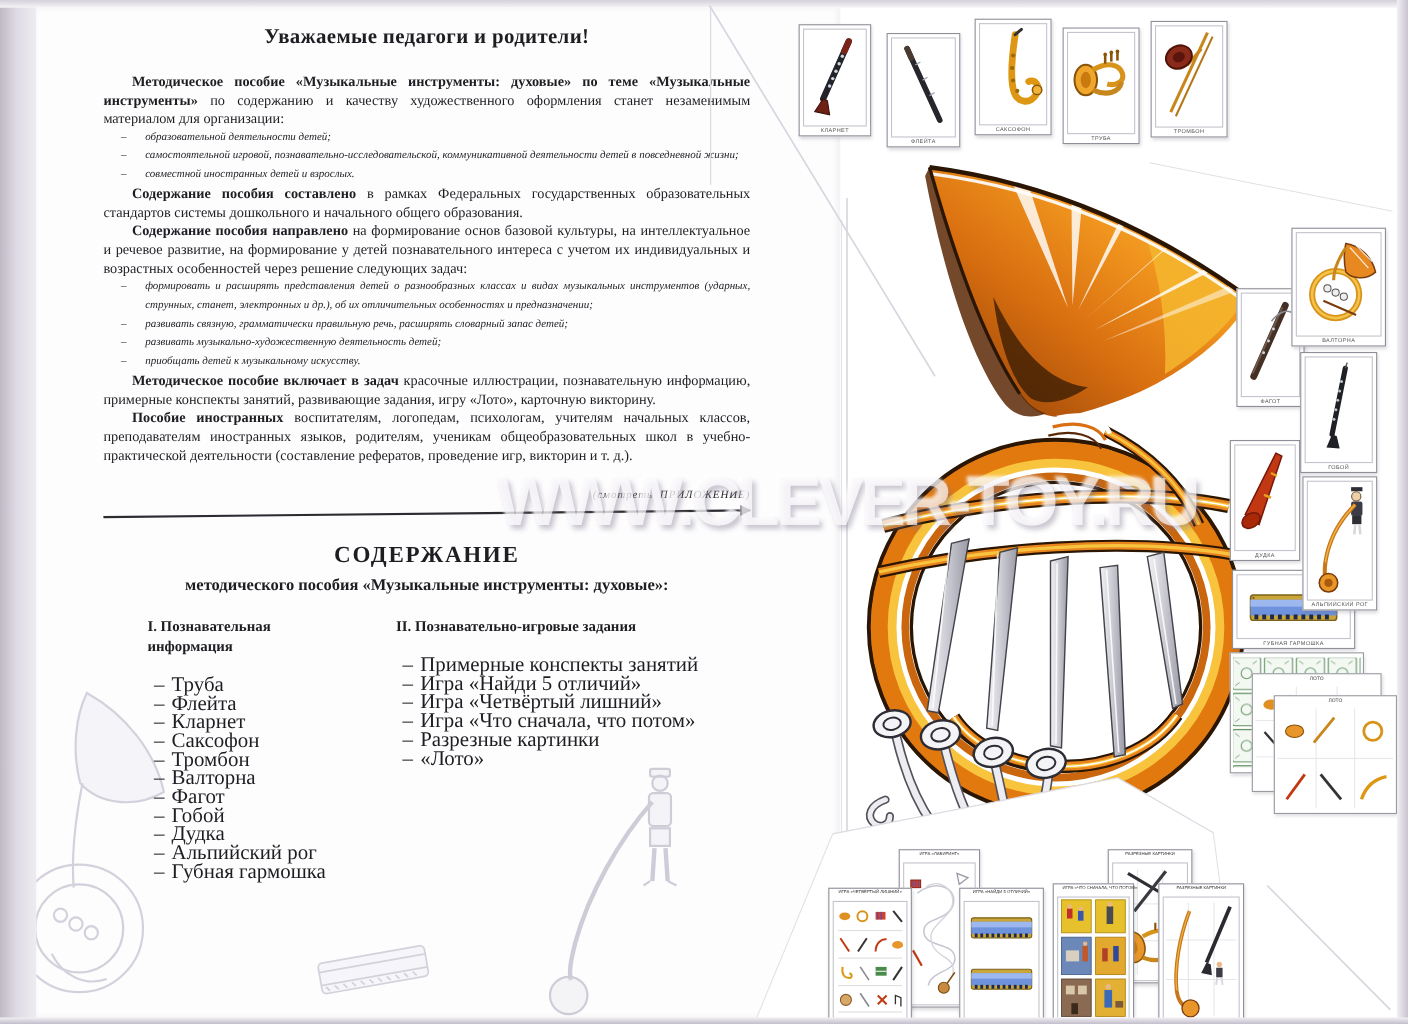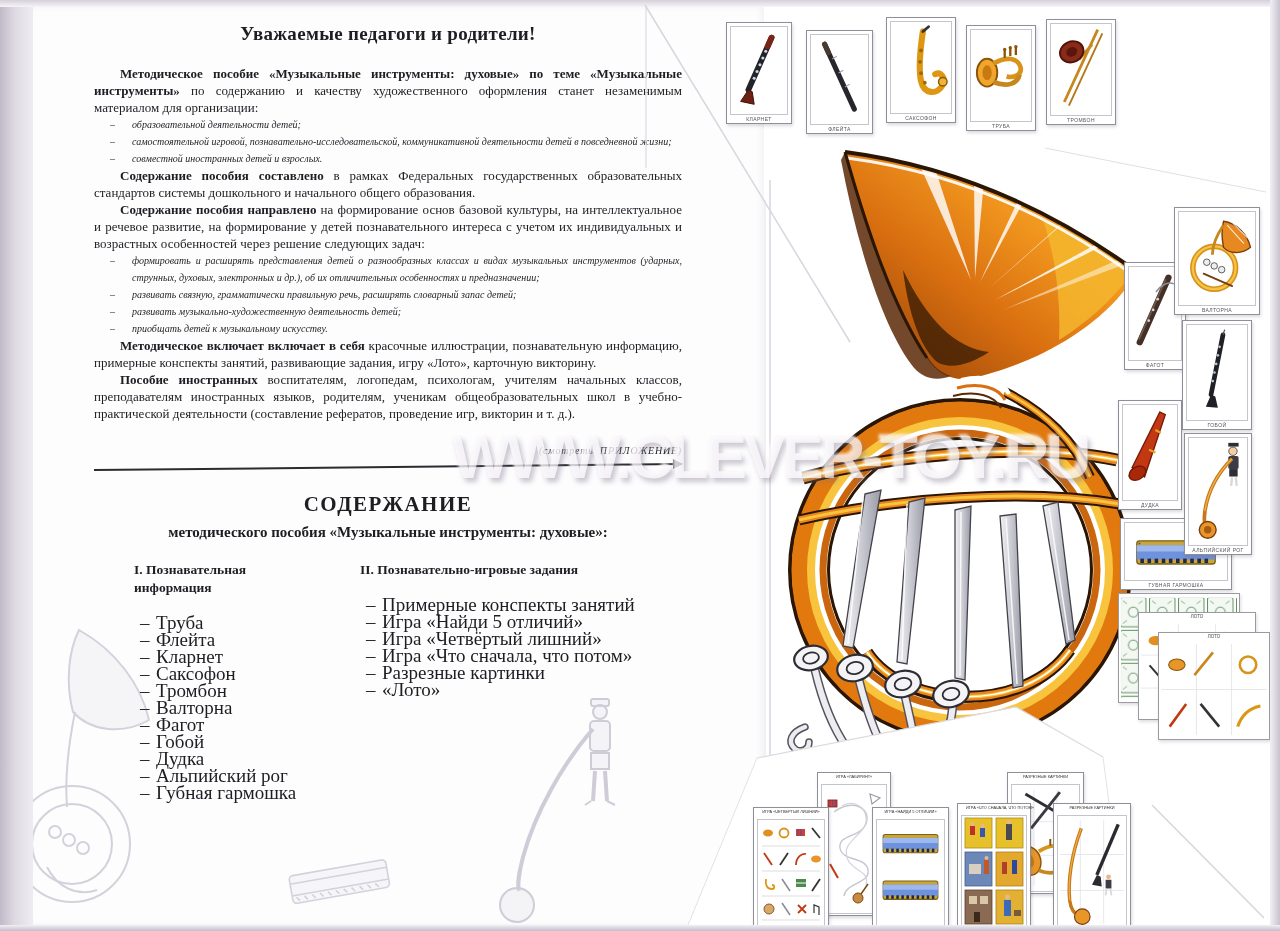--- a/index.html
+++ b/index.html
@@ -105,27 +105,27 @@
       <div class="blist">
           <div class="bli">образовательной деятельности детей;</div>
           <div class="bli">самостоятельной игровой, познавательно-исследовательской, коммуникативной деятельности детей в повседневной жизни;</div>
           <div class="bli">совместной иностранных детей и взрослых.</div>
         </div>
 
       <p class="body"><b>Содержание пособия составлено</b> <span>в рамках Федеральных государственных образовательных стандартов системы дошкольного и начального общего образования.</span></p>
 
       <p class="body"><b>Содержание пособия направлено</b> <span>на формирование основ базовой культуры, на интеллектуальное и речевое развитие, на формирование у детей познавательного интереса с учетом их индивидуальных и возрастных особенностей через решение следующих задач:</span></p>
       <div class="blist">
-          <div class="bli">формировать и расширять представления детей о разнообразных классах и видах музыкальных инструментов (ударных, струнных, духовых, электронных и др.), об их отличительных особенностях и предназначении;</div>
+          <div class="bli">формировать и расширять представления детей о разнообразных классах и видах музыкальных инструментов (ударных, струнных, станет, электронных и др.), об их отличительных особенностях и предназначении;</div>
           <div class="bli">развивать связную, грамматически правильную речь, расширять словарный запас детей;</div>
           <div class="bli">развивать музыкально-художественную деятельность детей;</div>
           <div class="bli">приобщать детей к музыкальному искусству.</div>
         </div>
 
-      <p class="body"><b>Методическое включает включает в себя</b> <span>красочные иллюстрации, познавательную информацию, примерные конспекты занятий, развивающие задания, игру «Лото», карточную викторину.</span></p>
+      <p class="body"><b>Методическое пособие включает в задач</b> <span>красочные иллюстрации, познавательную информацию, примерные конспекты занятий, развивающие задания, игру «Лото», карточную викторину.</span></p>
 
       <p class="body"><b>Пособие иностранных</b> <span>воспитателям, логопедам, психологам, учителям начальных классов, преподавателям иностранных языков, родителям, ученикам общеобразовательных школ в учебно-практической деятельности (составление рефератов, проведение игр, викторин и т. д.).</span></p>
 
       <div class="appendix">(смотреть ПРИЛОЖЕНИЕ)</div>
       <div class="arrow">
           <i class="ah"></i>
         </div>
 
       <div class="toc-head">СОДЕРЖАНИЕ</div>
       <div class="toc-sub">методического пособия «Музыкальные инструменты: духовые»:</div>

